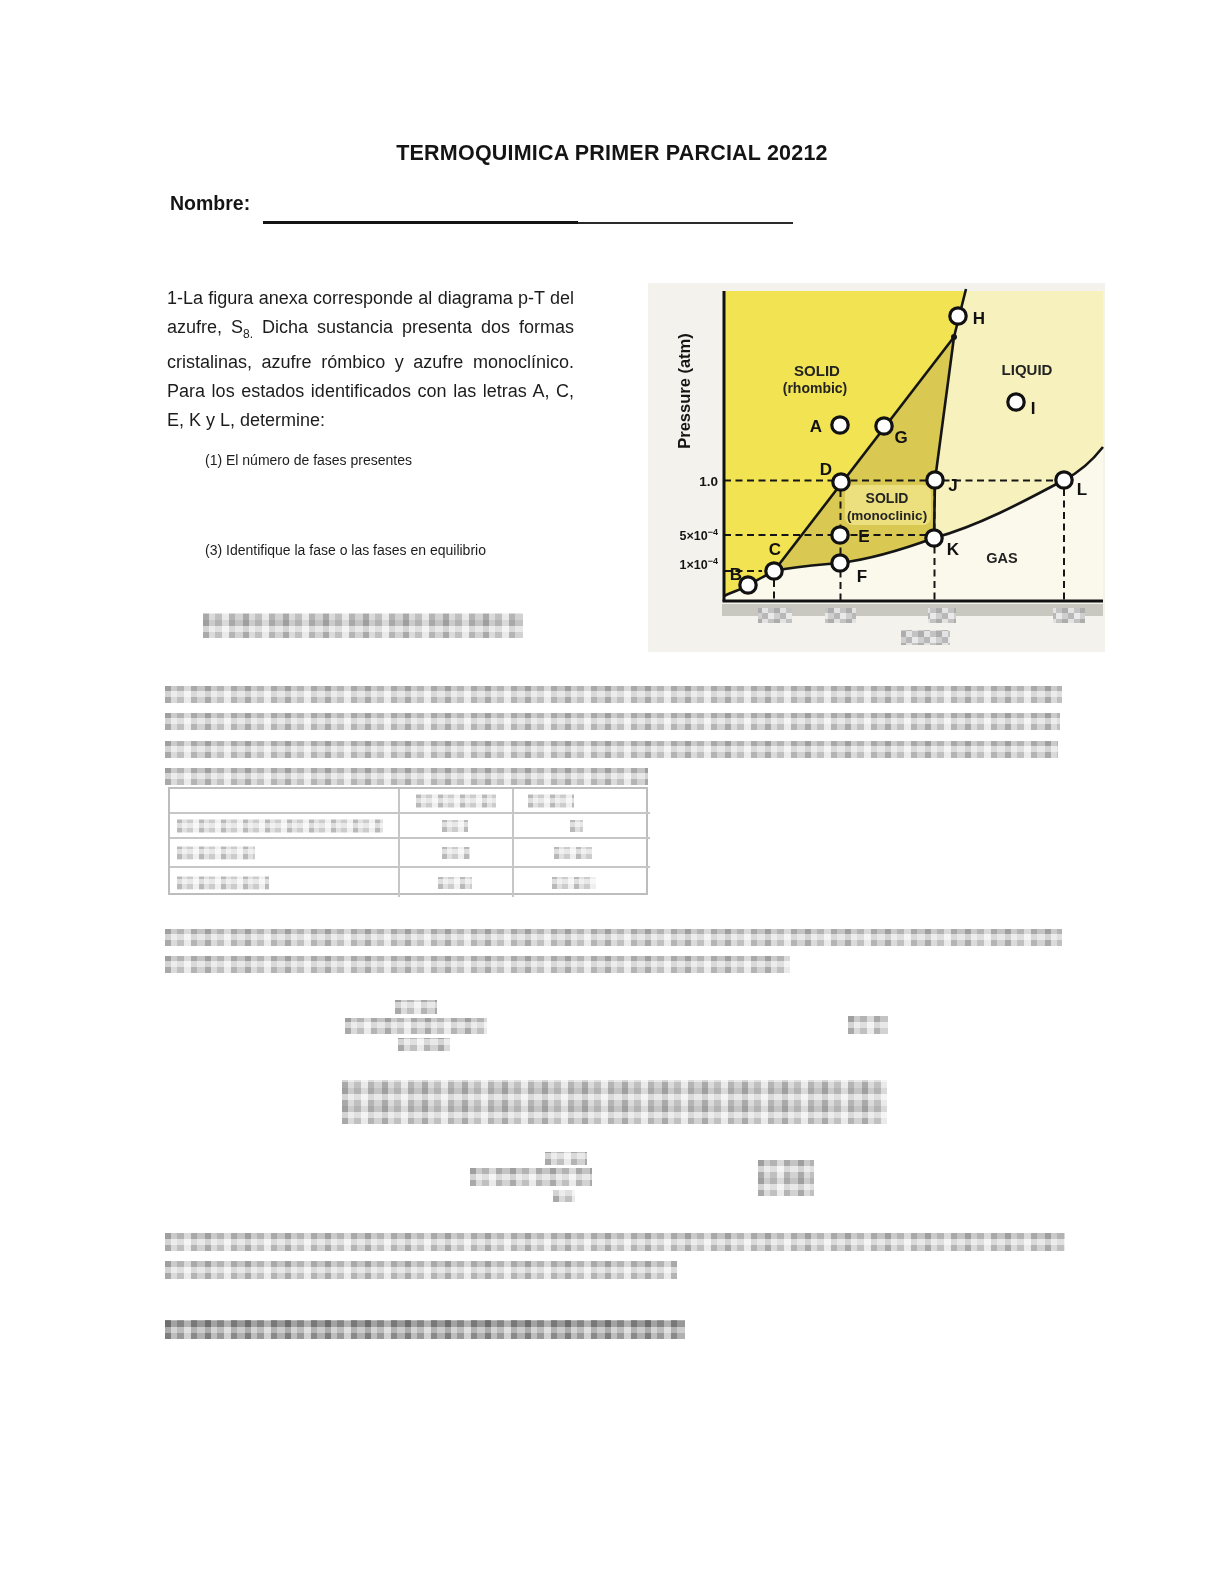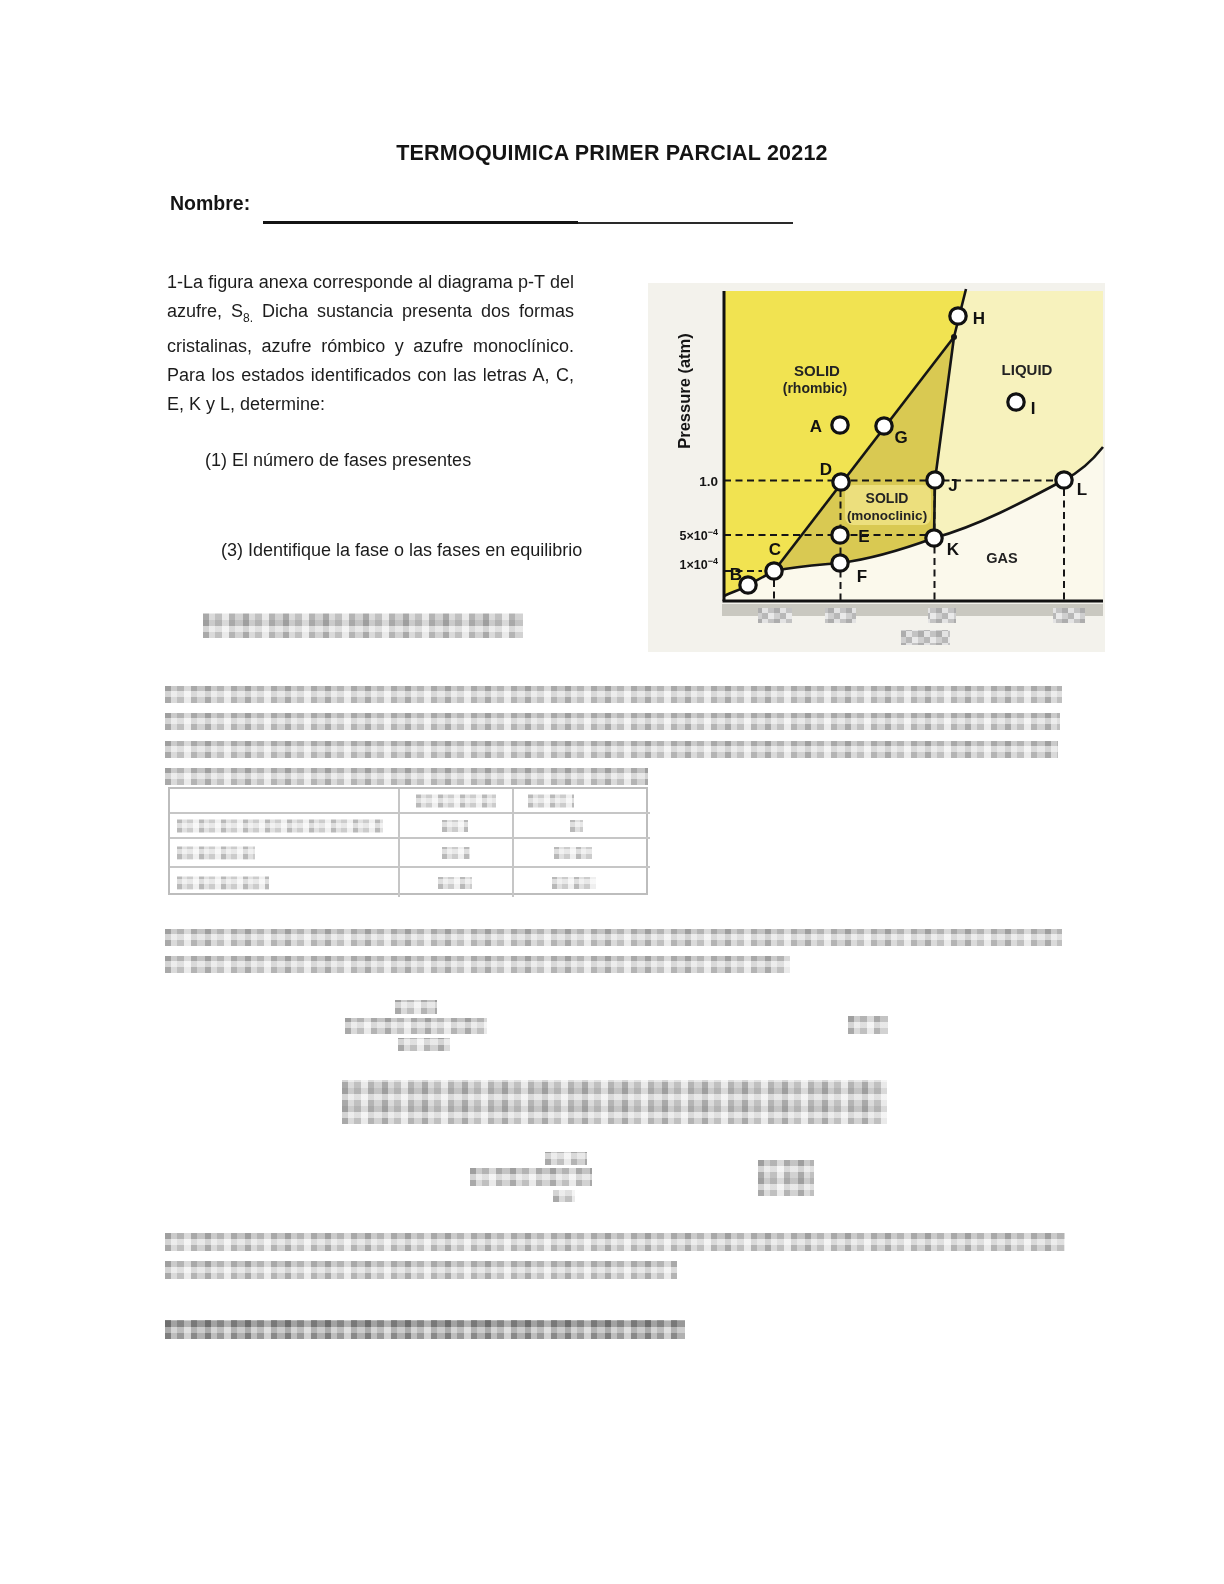--- a/index.html
+++ b/index.html
@@ -10,27 +10,27 @@
   .abs{position:absolute;}
   .doc-title{
     left:0;top:141px;width:1224px;text-align:center;
     font-size:21.5px;font-weight:bold;letter-spacing:.2px;color:#141414;
   }
   .name-row{left:170px;top:192px;font-size:19.5px;font-weight:bold;color:#141414;}
   .name-line-1{left:263px;top:200px;width:315px;height:21px;border-bottom:3px solid #141414;}
   .name-line-2{left:578px;top:201px;width:215px;height:21px;border-bottom:2.5px solid #2a2a2a;}
 
   .q1-para{
-    left:167px;top:268px;width:407px;
+    left:167px;top:284px;width:407px;
     font-size:18px;line-height:28.8px;text-align:justify;
   }
-  .q1-item{font-size:18px;line-height:28.8px;}
+  .q1-item{font-size:14px;line-height:28.8px;}
   .q1-item-1{left:205px;top:446px;width:372px;}
   .q1-item-2{left:205px;top:492px;width:372px;}
-  .q1-item-3{left:205px;top:536px;width:368px;text-align:justify;margin-left:16px;}
+  .q1-item-3{left:205px;top:536px;width:368px;text-align:justify;}
   sub{font-size:12px;}
 
   
   .figure-box{left:648px;top:283px;width:457px;height:369px;}
 
   
   .px{
     background-image:
       repeating-linear-gradient(0deg, rgba(255,255,255,0) 0 6px, rgba(255,255,255,.50) 6px 12px, rgba(70,70,70,.10) 12px 18px),
       repeating-linear-gradient(90deg, #a9a9a9 0 6px, #dadada 6px 12px, #c0c0c0 12px 19px, #eaeaea 19px 26px, #b4b4b4 26px 32px, #d2d2d2 32px 40px);

